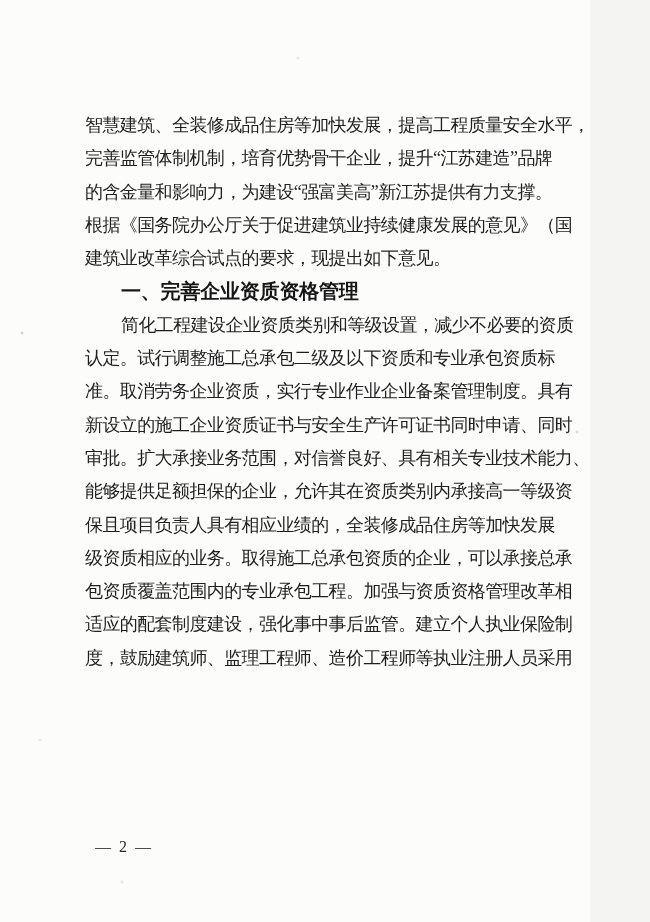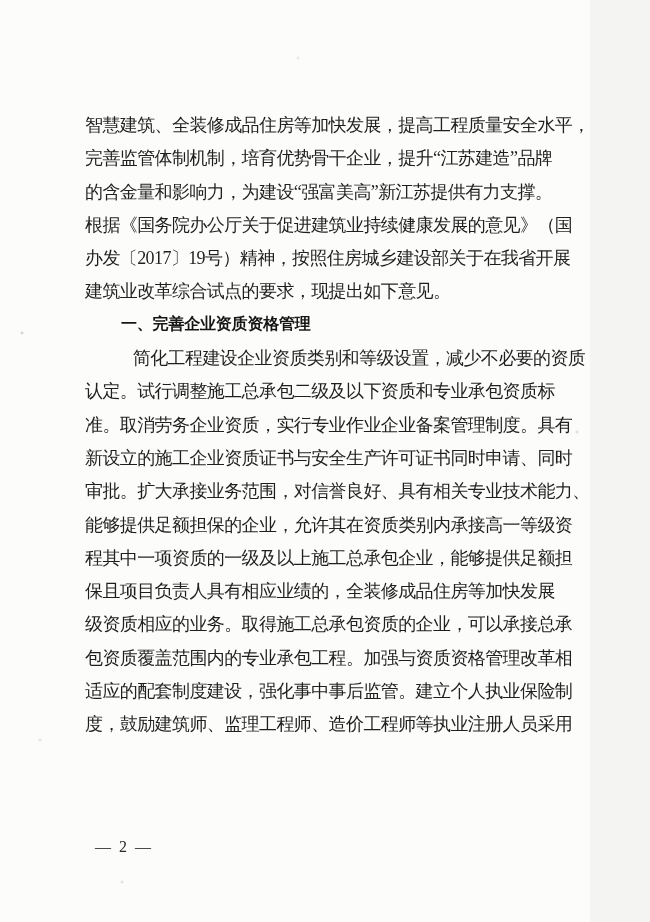--- a/index.html
+++ b/index.html
@@ -38,31 +38,30 @@
   }
   .line {
     white-space: nowrap;
     height: 33.3px;
     line-height: 33.3px;
     font-size: 18px;
     letter-spacing: -0.6px;
   }
   .para-indent .line:first-child {
     padding-left: 36px;
-    text-align: center;
   }
   .heading {
     white-space: nowrap;
     height: 33.3px;
     line-height: 33.3px;
     padding-left: 36px;
-    font-size: 16px;
+    font-size: 20px;
     font-weight: bold;
     letter-spacing: -0.2px;
-    font-family: Liberation Mono, monospace;
+    font-family: Liberation Sans, sans-serif;
     color: #161616;
   }
   .pagenum {
     position: absolute;
     left: 95px;
     top: 838px;
     font-size: 16px;
     letter-spacing: 2px;
     color: #2a2a2a;
     font-family: "Liberation Serif", serif;
@@ -71,32 +70,30 @@
 </head>
 <body>
 
 <div class="page">
   <div class="textblock">
     <div class="para">
         <div class="line">智慧建筑、全装修成品住房等加快发展，提高工程质量安全水平，</div>
         <div class="line">完善监管体制机制，培育优势骨干企业，提升“江苏建造”品牌</div>
         <div class="line">的含金量和影响力，为建设“强富美高”新江苏提供有力支撑。</div>
         <div class="line">根据《国务院办公厅关于促进建筑业持续健康发展的意见》（国</div>
-        <div class="line">办发〔2017〕19号）精神，按照住房城乡建设部关于在我省开展</div>
         <div class="line">建筑业改革综合试点的要求，现提出如下意见。</div>
       </div>
     <div class="heading">一、完善企业资质资格管理</div>
     <div class="para para-indent">
         <div class="line">简化工程建设企业资质类别和等级设置，减少不必要的资质</div>
         <div class="line">认定。试行调整施工总承包二级及以下资质和专业承包资质标</div>
         <div class="line">准。取消劳务企业资质，实行专业作业企业备案管理制度。具有</div>
         <div class="line">新设立的施工企业资质证书与安全生产许可证书同时申请、同时</div>
         <div class="line">审批。扩大承接业务范围，对信誉良好、具有相关专业技术能力、</div>
         <div class="line">能够提供足额担保的企业，允许其在资质类别内承接高一等级资</div>
-        <div class="line">程其中一项资质的一级及以上施工总承包企业，能够提供足额担</div>
         <div class="line">保且项目负责人具有相应业绩的，全装修成品住房等加快发展</div>
         <div class="line">级资质相应的业务。取得施工总承包资质的企业，可以承接总承</div>
         <div class="line">包资质覆盖范围内的专业承包工程。加强与资质资格管理改革相</div>
         <div class="line">适应的配套制度建设，强化事中事后监管。建立个人执业保险制</div>
         <div class="line">度，鼓励建筑师、监理工程师、造价工程师等执业注册人员采用</div>
       </div>
   </div>
   <div class="pagenum">— 2 —</div>
 </div>
 

